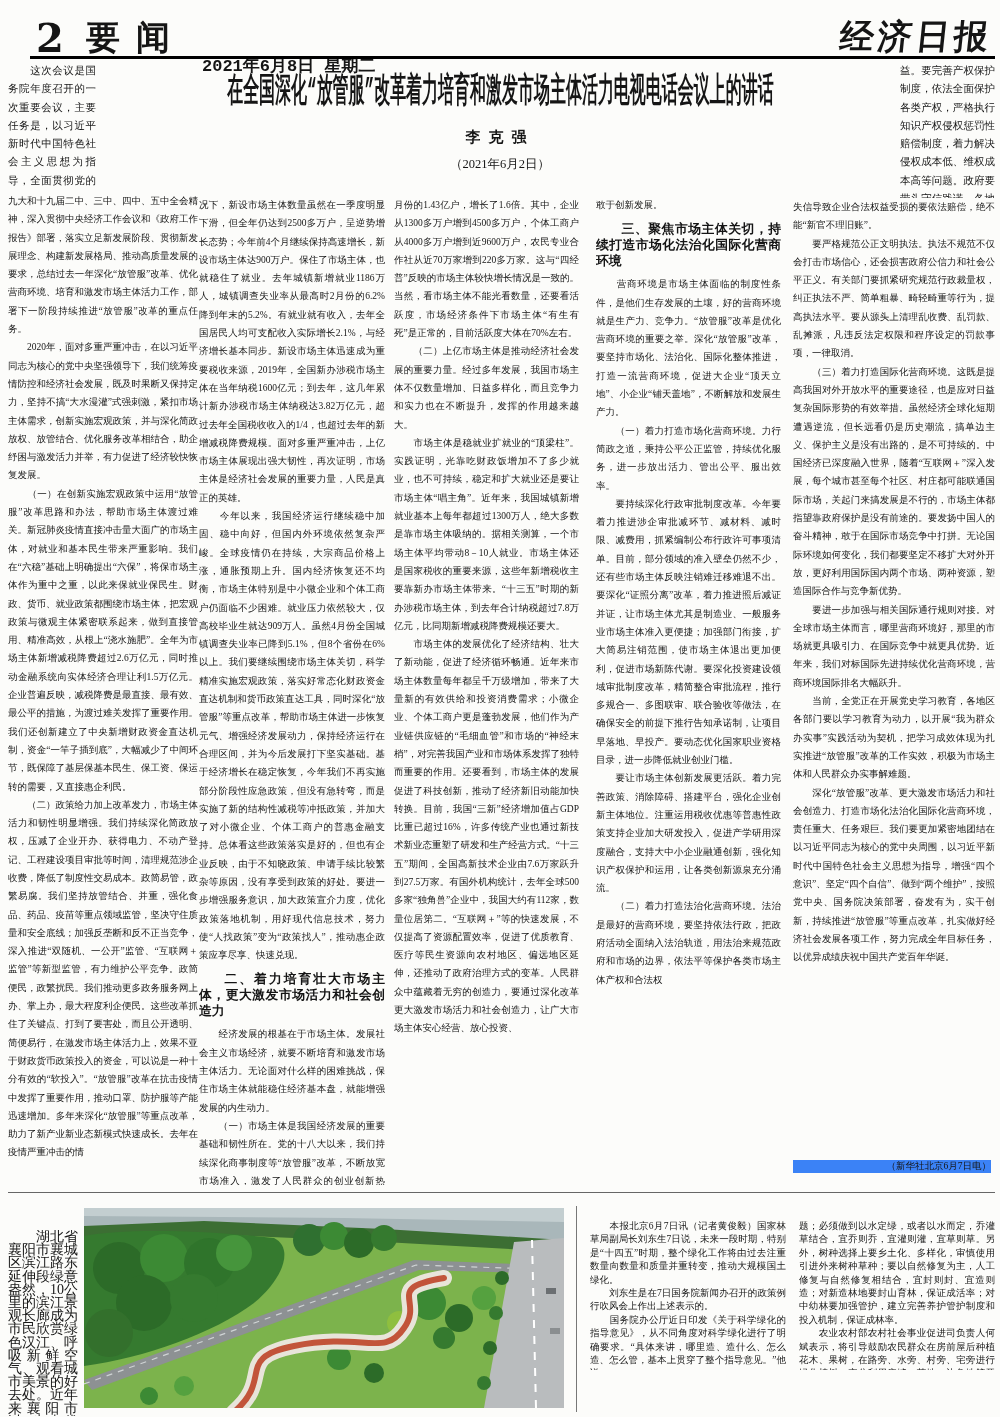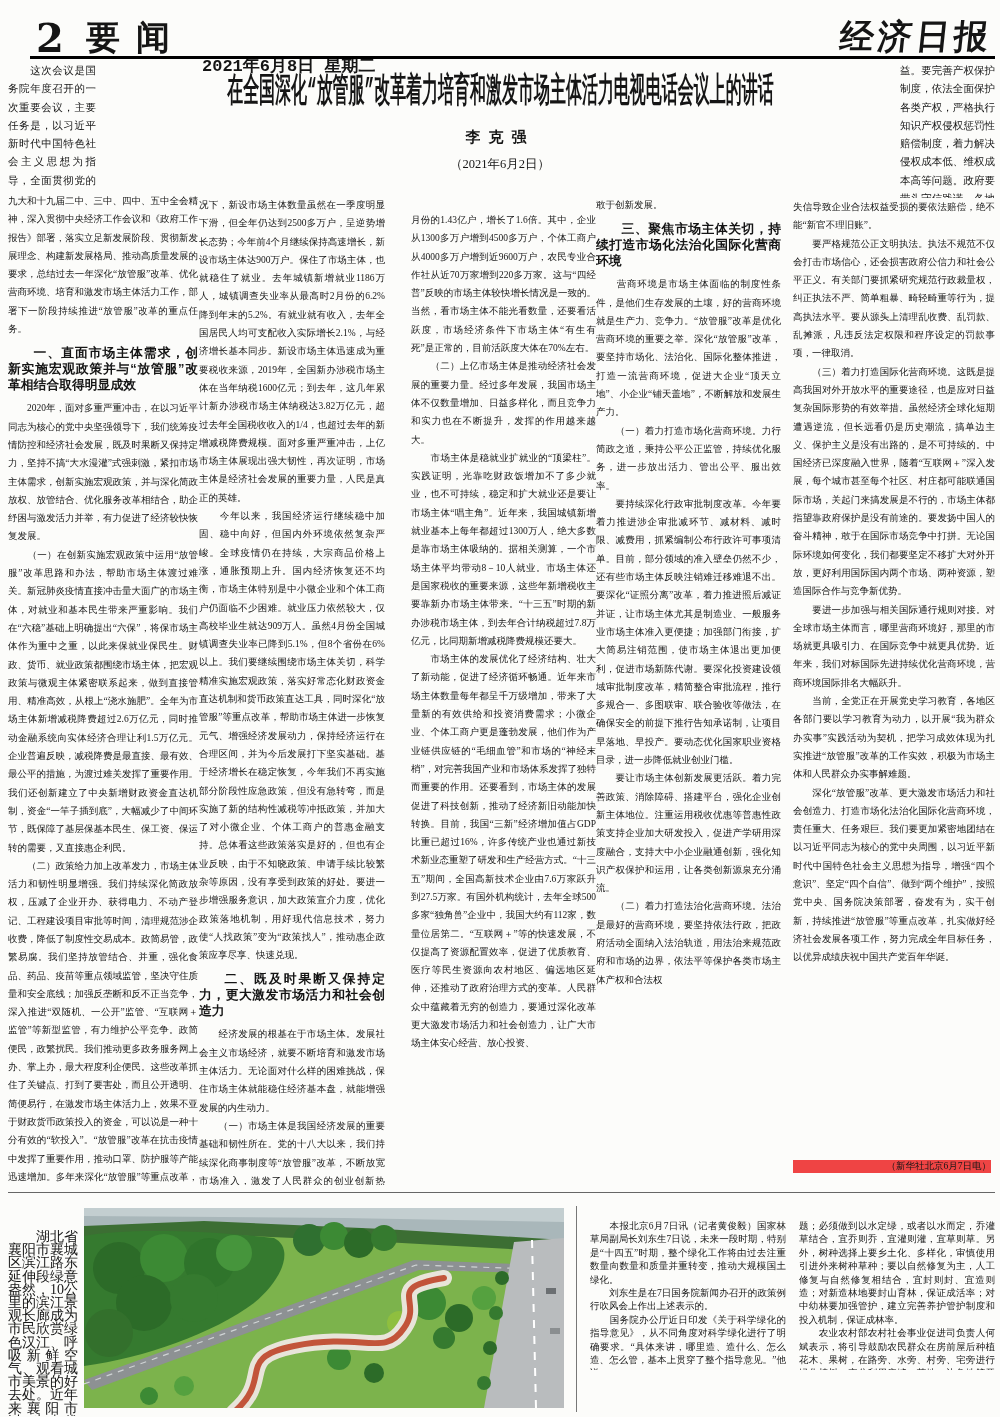--- a/index.html
+++ b/index.html
@@ -20,25 +20,25 @@
   .author{margin-top:8px;font-size:15px;letter-spacing:8px;font-weight:bold;}
   .dateline{margin-top:9px;font-size:12.5px;text-align:center;}
   .col{position:absolute;text-align:justify;overflow:hidden;}
   .bodytext{font-size:9.5px;line-height:18.3px;white-space:pre-line;}
   .narrowtext{font-size:10.5px;line-height:18.3px;white-space:pre-line;text-align:justify;}
   .secheading{font-family:"Liberation Sans",sans-serif;font-weight:bold;font-size:12.8px;line-height:16px;
               text-indent:2em;margin:7px 0 6px 0;text-align:justify;}
   .colA{left:8px;top:62px;width:190px;height:1122px;}
   .colA .intronarrow{width:88px;height:130px;overflow:hidden;}
   .colB{left:199px;top:196px;width:186px;height:989px;}
-  .colC{left:411px;top:196px;width:185px;height:989px;margin-top:15px;}
+  .colC{left:394px;top:196px;width:185px;height:989px;}
   .colD{left:596px;top:196px;width:185px;height:989px;}
   .colE{left:793px;top:62px;width:202px;height:1096px;}
   .colE .narrowtop{width:95px;margin-left:107px;height:136px;overflow:hidden;}
-  .attribution{position:absolute;left:793px;top:1160px;width:198px;text-align:right;font-size:9.5px;background:#ef4444;}
+  .attribution{position:absolute;left:793px;top:1160px;width:198px;text-align:right;font-size:9.5px;background:#3b82f6;}
   
   .divider{position:absolute;left:8px;top:1192px;width:987px;height:1px;background:#666;}
   .captioncol{position:absolute;left:8px;top:1230px;width:70px;height:186px;overflow:hidden;
               font-size:14px;line-height:13.2px;text-align:justify;font-family:Liberation Serif, serif;}
   .captioncol .cap{white-space:pre-line;}
   .photo{position:absolute;left:84px;top:1208px;width:480px;height:200px;overflow:hidden;background:#7cb34c;}
   .vertrule{position:absolute;left:576px;top:1206px;width:1px;height:206px;background:#777;}
   .greening{position:absolute;left:590px;top:1206px;width:405px;height:211px;overflow:hidden;}
   .greenheadline{margin-top:16px;display:flex;justify-content:center;white-space:nowrap;
                  font-family:"Liberation Sans",sans-serif;font-weight:900;font-size:34px;line-height:40px;}
@@ -62,30 +62,29 @@
     <div class="bigheadline">
         <span>在全国深化“放管服”改革着力培育和激发市场主体活力电视电话会议上的讲话</span>
       </div>
     <div class="author">李克强</div>
     <div class="dateline">（2021年6月2日）</div>
   </div>
 
   <div class="col colA">
     <div class="intronarrow narrowtext">　　这次会议是国务院年度召开的一次重要会议，主要任务是，以习近平新时代中国特色社会主义思想为指导，全面贯彻党的十</div>
     <div class="bodytext">九大和十九届二中、三中、四中、五中全会精神，深入贯彻中央经济工作会议和《政府工作报告》部署，落实立足新发展阶段、贯彻新发展理念、构建新发展格局、推动高质量发展的要求，总结过去一年深化“放管服”改革、优化营商环境、培育和激发市场主体活力工作，部署下一阶段持续推进“放管服”改革的重点任务。</div>
-    <div class="secheading">一、直面市场主体需求，创新实施宏观政策并与“放管服”改革相结合取得明显成效</div>
     <div class="bodytext">　　2020年，面对多重严重冲击，在以习近平同志为核心的党中央坚强领导下，我们统筹疫情防控和经济社会发展，既及时果断又保持定力，坚持不搞“大水漫灌”式强刺激，紧扣市场主体需求，创新实施宏观政策，并与深化简政放权、放管结合、优化服务改革相结合，助企纾困与激发活力并举，有力促进了经济较快恢复发展。
 　　（一）在创新实施宏观政策中运用“放管服”改革思路和办法，帮助市场主体渡过难关。新冠肺炎疫情直接冲击量大面广的市场主体，对就业和基本民生带来严重影响。我们在“六稳”基础上明确提出“六保”，将保市场主体作为重中之重，以此来保就业保民生。财政、货币、就业政策都围绕市场主体，把宏观政策与微观主体紧密联系起来，做到直接管用、精准高效，从根上“浇水施肥”。全年为市场主体新增减税降费超过2.6万亿元，同时推动金融系统向实体经济合理让利1.5万亿元。企业普遍反映，减税降费是最直接、最有效、最公平的措施，为渡过难关发挥了重要作用。我们还创新建立了中央新增财政资金直达机制，资金“一竿子插到底”，大幅减少了中间环节，既保障了基层保基本民生、保工资、保运转的需要，又直接惠企利民。
 　　（二）政策给力加上改革发力，市场主体活力和韧性明显增强。我们持续深化简政放权，压减了企业开办、获得电力、不动产登记、工程建设项目审批等时间，清理规范涉企收费，降低了制度性交易成本。政简易管，政繁易腐。我们坚持放管结合、并重，强化食品、药品、疫苗等重点领域监管，坚决守住质量和安全底线；加强反垄断和反不正当竞争，深入推进“双随机、一公开”监管、“互联网＋监管”等新型监管，有力维护公平竞争。政简便民，政繁扰民。我们推动更多政务服务网上办、掌上办，最大程度利企便民。这些改革抓住了关键点、打到了要害处，而且公开透明、简便易行，在激发市场主体活力上，效果不亚于财政货币政策投入的资金，可以说是一种十分有效的“软投入”。“放管服”改革在抗击疫情中发挥了重要作用，推动口罩、防护服等产能迅速增加。多年来深化“放管服”等重点改革，助力了新产业新业态新模式快速成长。去年在疫情严重冲击的情</div>
   </div>
 
   <div class="col colB">
     <div class="bodytext">况下，新设市场主体数量虽然在一季度明显下滑，但全年仍达到2500多万户，呈逆势增长态势；今年前4个月继续保持高速增长，新设市场主体达900万户。保住了市场主体，也就稳住了就业。去年城镇新增就业1186万人，城镇调查失业率从最高时2月份的6.2%降到年末的5.2%。有就业就有收入，去年全国居民人均可支配收入实际增长2.1%，与经济增长基本同步。新设市场主体迅速成为重要税收来源，2019年，全国新办涉税市场主体在当年纳税1600亿元；到去年，这几年累计新办涉税市场主体纳税达3.82万亿元，超过去年全国税收收入的1/4，也超过去年的新增减税降费规模。面对多重严重冲击，上亿市场主体展现出强大韧性，再次证明，市场主体是经济社会发展的重要力量，人民是真正的英雄。
 　　今年以来，我国经济运行继续稳中加固、稳中向好，但国内外环境依然复杂严峻。全球疫情仍在持续，大宗商品价格上涨，通胀预期上升。国内经济恢复还不均衡，市场主体特别是中小微企业和个体工商户仍面临不少困难。就业压力依然较大，仅高校毕业生就达909万人。虽然4月份全国城镇调查失业率已降到5.1%，但8个省份在6%以上。我们要继续围绕市场主体关切，科学精准实施宏观政策，落实好常态化财政资金直达机制和货币政策直达工具，同时深化“放管服”等重点改革，帮助市场主体进一步恢复元气、增强经济发展动力，保持经济运行在合理区间，并为今后发展打下坚实基础。基于经济增长在稳定恢复，今年我们不再实施部分阶段性应急政策，但没有急转弯，而是实施了新的结构性减税等冲抵政策，并加大了对小微企业、个体工商户的普惠金融支持。总体看这些政策落实是好的，但也有企业反映，由于不知晓政策、申请手续比较繁杂等原因，没有享受到政策的好处。要进一步增强服务意识，加大政策宣介力度，优化政策落地机制，用好现代信息技术，努力使“人找政策”变为“政策找人”，推动惠企政策应享尽享、快速兑现。</div>
-    <div class="secheading">二、既及时果断又保持定力，更大激发市场活力和社会创造力</div>
+    <div class="secheading">二、着力培育壮大市场主体，更大激发市场活力和社会创造力</div>
     <div class="bodytext">　　经济发展的根基在于市场主体。发展社会主义市场经济，就要不断培育和激发市场主体活力。无论面对什么样的困难挑战，保住市场主体就能稳住经济基本盘，就能增强发展的内生动力。
 　　（一）市场主体是我国经济发展的重要基础和韧性所在。党的十八大以来，我们持续深化商事制度等“放管服”改革，不断放宽市场准入，激发了人民群众的创业创新热情，新设市场主体大量涌现，即使在疫情冲击下仍保持较快增长。近年来，平均每天新设企业从改革前的6900户增加到2.2万户以上，今年以来日均新设市场主体数量明显高于前两年同期水平。实践一再表明，亿万市场主体是我国经济发展的底气所在、韧性所在，也是稳住经济基本盘的关键支撑。我国市场主体总数由2012年的5500万户，增加到今年4</div>
   </div>
 
   <div class="col colC">
     <div class="bodytext">月份的1.43亿户，增长了1.6倍。其中，企业从1300多万户增到4500多万户，个体工商户从4000多万户增到近9600万户，农民专业合作社从近70万家增到220多万家。这与“四经普”反映的市场主体较快增长情况是一致的。当然，看市场主体不能光看数量，还要看活跃度，市场经济条件下市场主体“有生有死”是正常的，目前活跃度大体在70%左右。
 　　（二）上亿市场主体是推动经济社会发展的重要力量。经过多年发展，我国市场主体不仅数量增加、日益多样化，而且竞争力和实力也在不断提升，发挥的作用越来越大。
 　　市场主体是稳就业扩就业的“顶梁柱”。实践证明，光靠吃财政饭增加不了多少就业，也不可持续，稳定和扩大就业还是要让市场主体“唱主角”。近年来，我国城镇新增就业基本上每年都超过1300万人，绝大多数是靠市场主体吸纳的。据相关测算，一个市场主体平均带动8－10人就业。市场主体还是国家税收的重要来源，这些年新增税收主要靠新办市场主体带来。“十三五”时期的新办涉税市场主体，到去年合计纳税超过7.8万亿元，比同期新增减税降费规模还要大。
 　　市场主体的发展优化了经济结构、壮大了新动能，促进了经济循环畅通。近年来市场主体数量每年都呈千万级增加，带来了大量新的有效供给和投资消费需求；小微企业、个体工商户更是蓬勃发展，他们作为产业链供应链的“毛细血管”和市场的“神经末梢”，对完善我国产业和市场体系发挥了独特而重要的作用。还要看到，市场主体的发展促进了科技创新，推动了经济新旧动能加快转换。目前，我国“三新”经济增加值占GDP比重已超过16%，许多传统产业也通过新技术新业态重塑了研发和生产经营方式。“十三五”期间，全国高新技术企业由7.6万家跃升到27.5万家。有国外机构统计，去年全球500多家“独角兽”企业中，我国大约有112家，数量位居第二。“互联网＋”等的快速发展，不仅提高了资源配置效率，促进了优质教育、医疗等民生资源向农村地区、偏远地区延伸，还推动了政府治理方式的变革。人民群众中蕴藏着无穷的创造力，要通过深化改革更大激发市场活力和社会创造力，让广大市场主体安心经营、放心投资、</div>
   </div>

